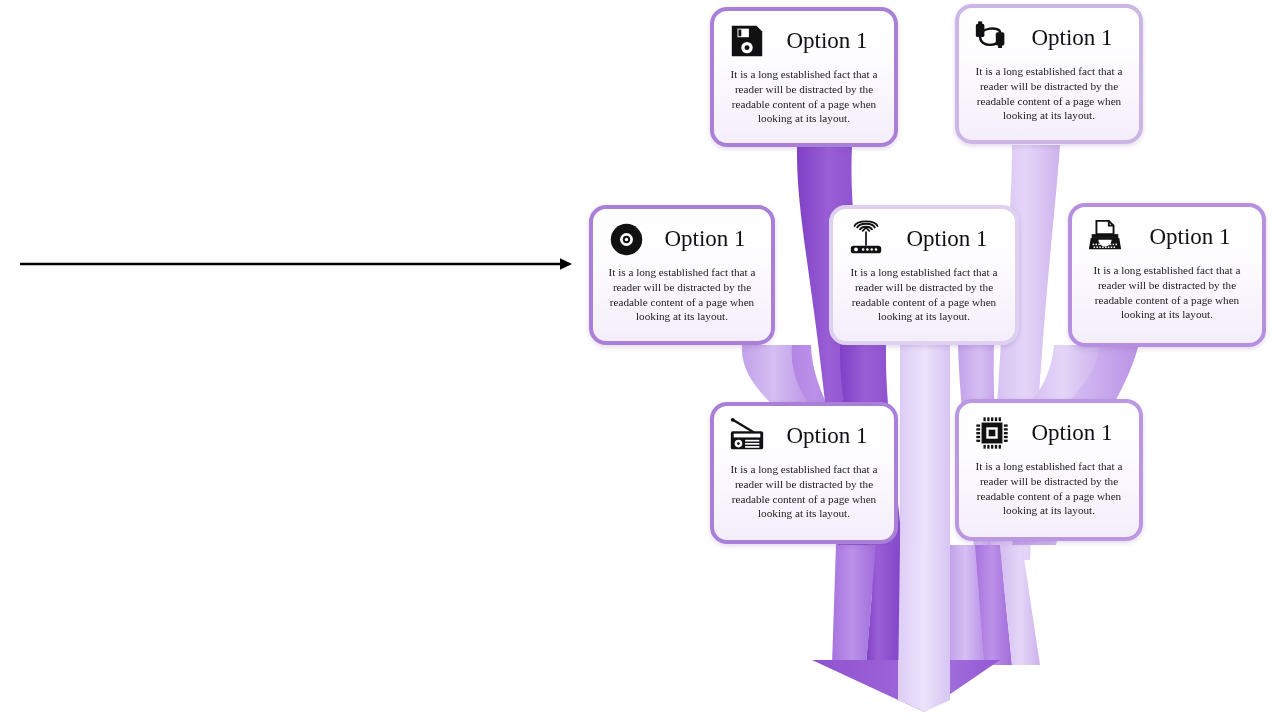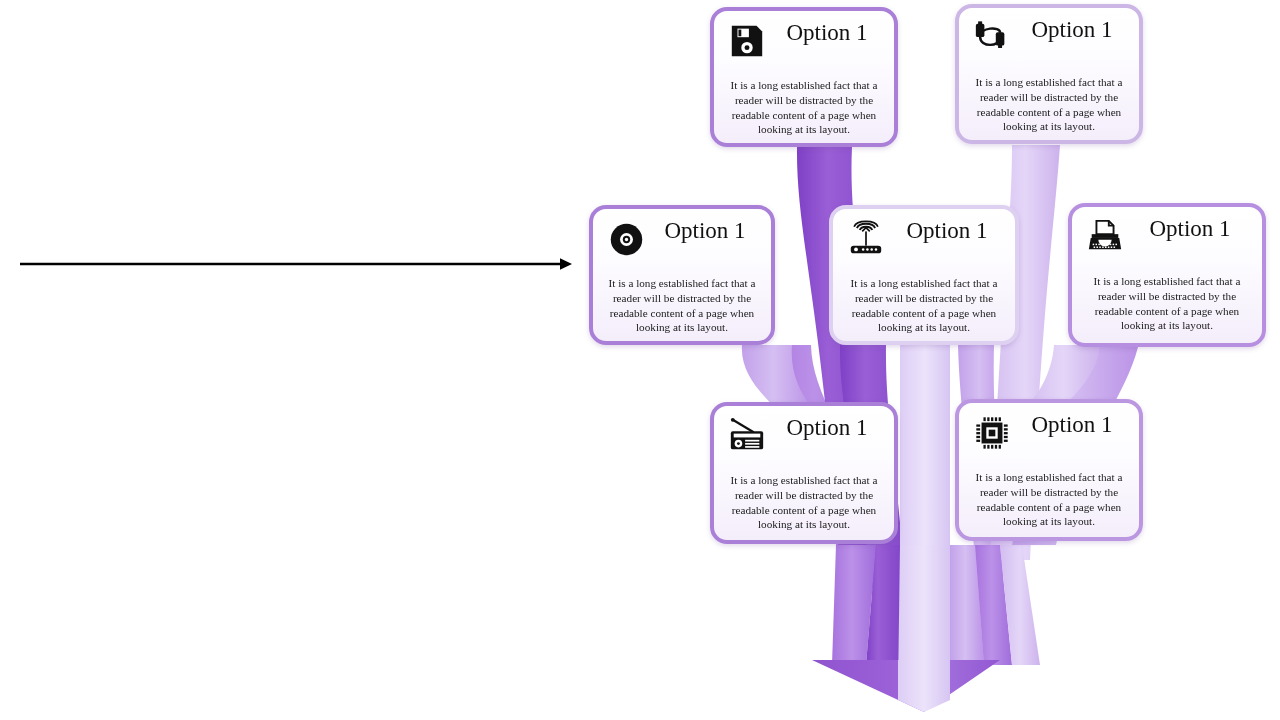--- a/index.html
+++ b/index.html
@@ -63,20 +63,21 @@
     position: absolute;
     box-sizing: border-box;
     border-radius: 17px;
     background: linear-gradient(to bottom, #ffffff 0%, #fdfcff 38%, #f4eefb 100%);
     box-shadow: 0 2px 5px rgba(120, 80, 160, 0.22);
     padding: 0;
     overflow: hidden;
   }
   .card-head {
     display: flex;
+    align-items: center;
     gap: 8px;
     padding: 9px 12px 2px 12px;
   }
   .card-icon {
     flex: 0 0 auto;
     width: 42px;
     height: 42px;
     display: flex;
     align-items: center;
     justify-content: center;
@@ -92,21 +93,20 @@
     text-align: center;
     padding-right: 4px;
   }
   .card-body {
     font-family: "Liberation Serif", serif;
     font-size: 11.2px;
     line-height: 1.32;
     color: #1a1a1a;
     text-align: center;
     padding: 3px 11px 10px 11px;
-    margin-top: 11px;
   }
 
   
   #card-save   { left: 710px; top: 7px;   width: 188px; height: 140px; border: 4px solid #a97fd8; }
   #card-usb    { left: 955px; top: 4px;   width: 188px; height: 140px; border: 4px solid #ccb6e6; }
   #card-disc   { left: 589px; top: 205px; width: 186px; height: 140px; border: 4px solid #a97fd8; }
   #card-router { left: 829px; top: 205px; width: 190px; height: 140px; border: 4px solid #ded0f0; }
   #card-print  { left: 1068px;top: 203px; width: 198px; height: 144px; border: 4px solid #b78fe0; }
   #card-radio  { left: 710px; top: 402px; width: 188px; height: 142px; border: 4px solid #a97fd8; }
   #card-chip   { left: 955px; top: 399px; width: 188px; height: 142px; border: 4px solid #bb97e2; }

